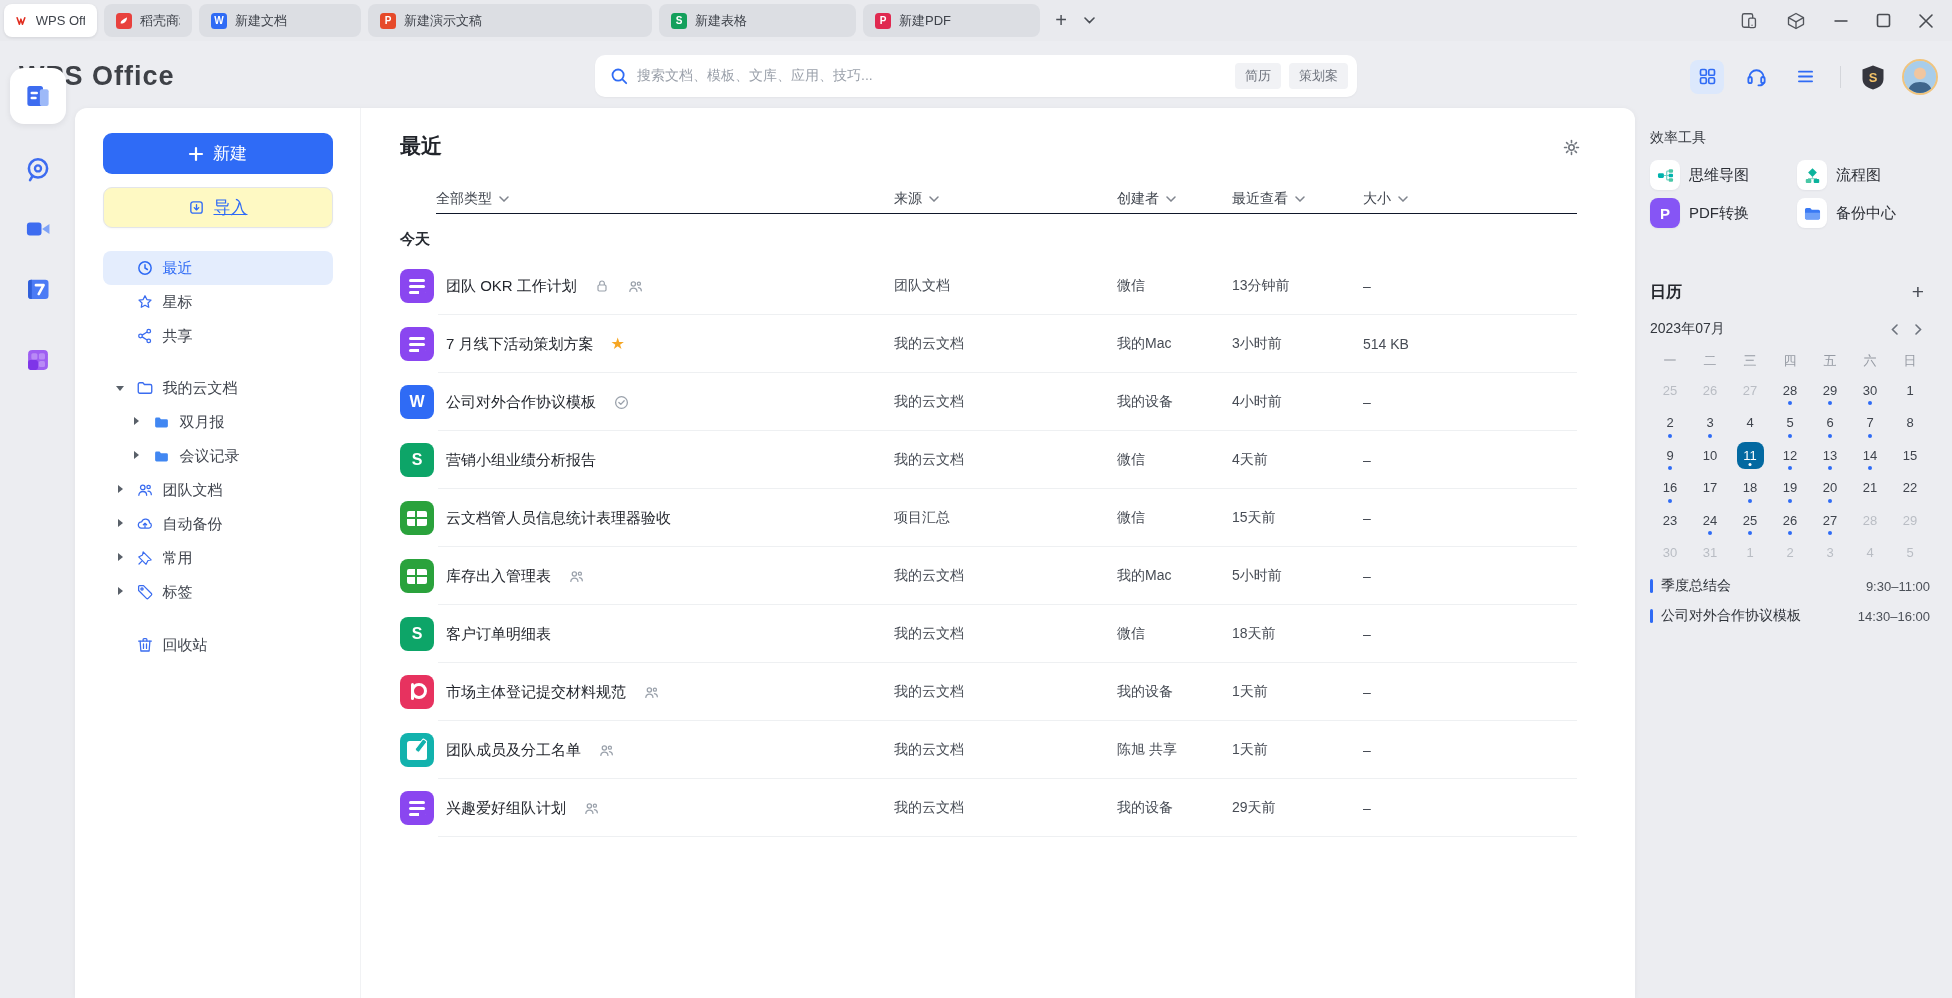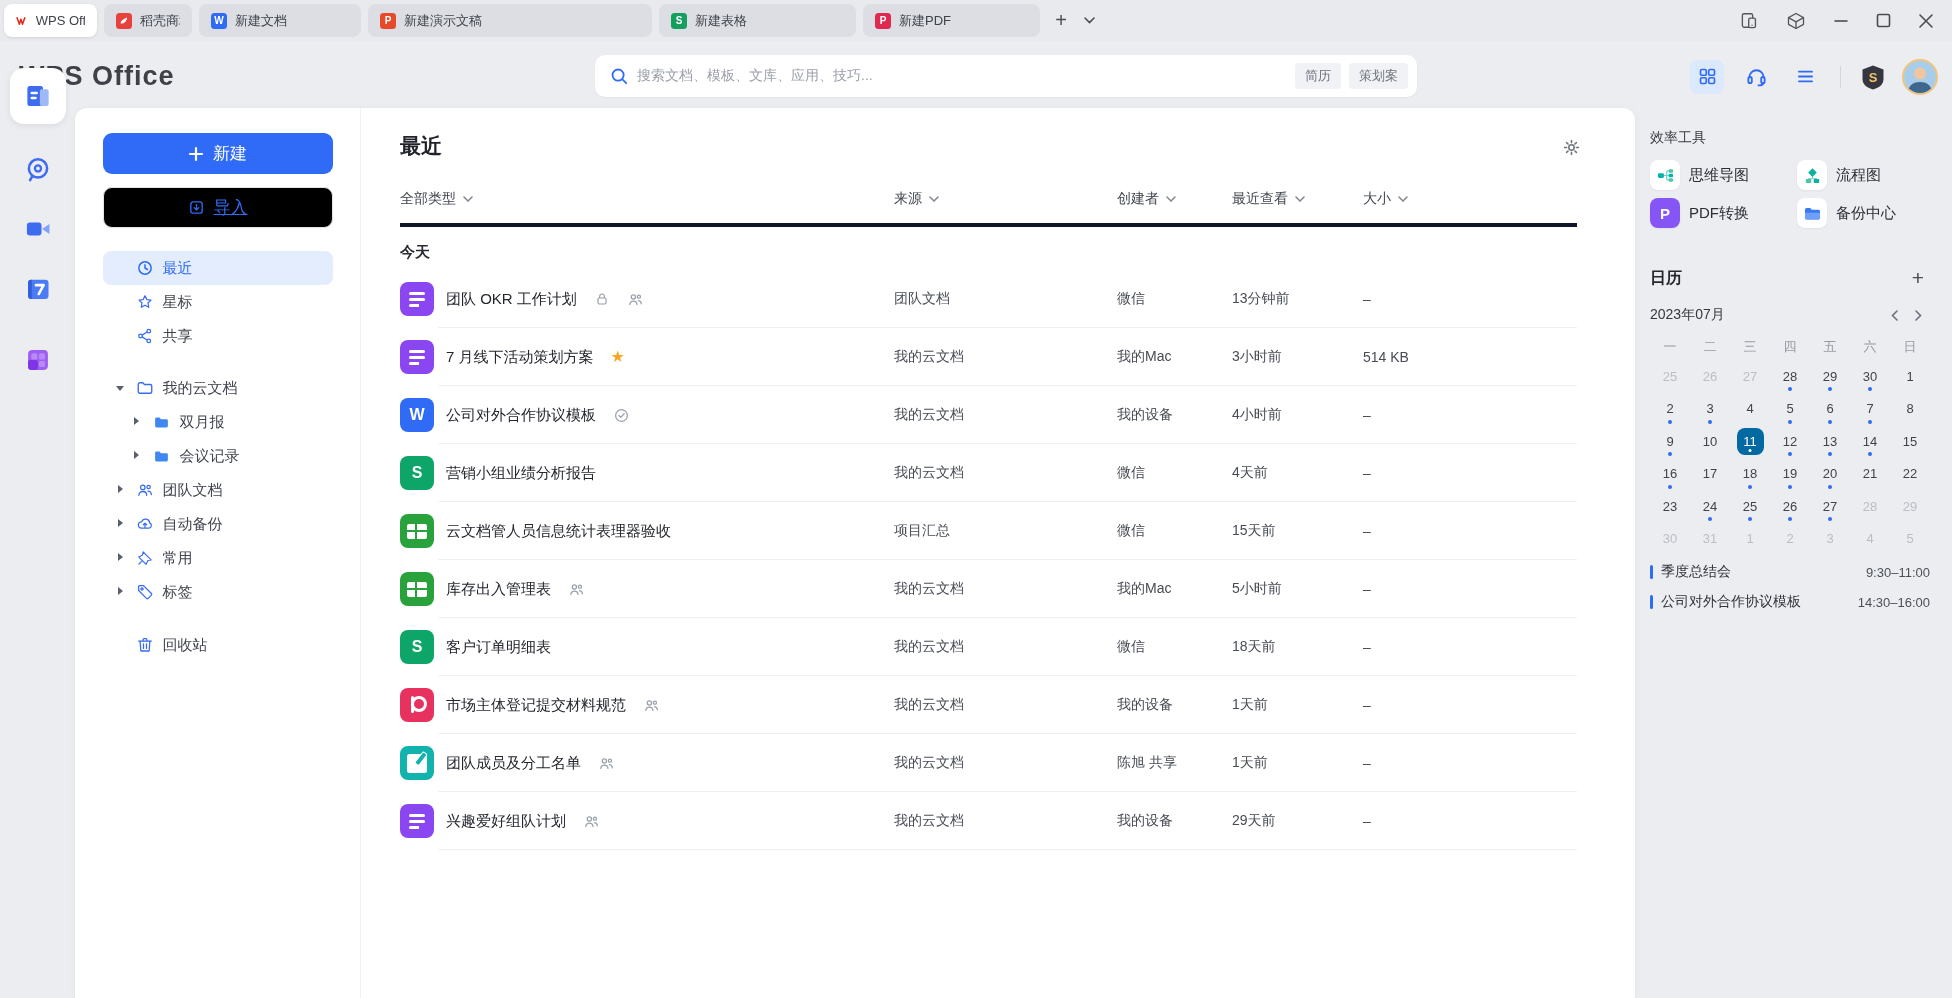--- a/index.html
+++ b/index.html
@@ -27,21 +27,21 @@
   .tico.docer{background:#e8413d;}
   .tab-add,.tab-caret{display:flex;align-items:center;justify-content:center;width:28px;height:28px;
         border-radius:6px;color:#4a4e55;}
   .tab-add{font-size:20px;font-weight:400;}
   .win-controls{margin-left:auto;display:flex;align-items:center;gap:27px;margin-right:18px;height:100%;}
   .win-controls svg{display:block;}
 
   
   .header{position:relative;height:71px;}
   .logo{position:absolute;left:19px;top:20px;font-size:27px;font-weight:700;letter-spacing:1px;color:#3e4147;}
-  .search{position:absolute;left:595px;top:14px;width:822px;height:42px;background:#fff;border-radius:10px;
+  .search{position:absolute;left:595px;top:14px;width:762px;height:42px;background:#fff;border-radius:10px;
           display:flex;align-items:center;padding:0 9px 0 15px;box-shadow:0 1px 2px rgba(20,24,32,.04);}
   .search-ph{font-size:14px;color:#9aa0aa;margin-left:9px;flex:1;}
   .chip{background:#f1f2f5;color:#6d727c;font-size:13px;border-radius:4px;padding:4px 10px;margin-left:8px;white-space:nowrap;}
   .hdr-icons{position:absolute;right:14px;top:0;height:71px;display:flex;align-items:center;gap:15px;}
   .hbtn{width:34px;height:34px;border-radius:8px;display:flex;align-items:center;justify-content:center;}
   .hbtn.active{background:#dce8fc;}
   .hdr-div{width:1px;height:22px;background:#d4d6db;margin:0 3px;}
   .avatar{width:36px;height:36px;border-radius:50%;border:2px solid #f0c47e;overflow:hidden;background:#bcd9ee;}
 
   
@@ -52,42 +52,42 @@
   .rail-item.gap{margin-top:41px;}
 
   
   .card{position:absolute;left:75px;top:108px;width:1560px;bottom:0;background:#fff;
         border-radius:12px 12px 0 0;box-shadow:0 1px 6px rgba(29,33,41,.05);display:flex;}
 
   
   .sidebar{width:286px;border-right:1px solid #f1f2f4;padding-top:25px;flex:none;}
   .btn-new{width:230px;height:41px;margin:0 auto;border-radius:9px;background:#2f6bf6;color:#fff;
            font-size:17px;display:flex;align-items:center;justify-content:center;gap:9px;}
-  .btn-import{width:230px;height:41px;margin:13px auto 0;border-radius:9px;background:#000000;
+  .btn-import{width:230px;height:41px;margin:13px auto 0;border-radius:9px;background:#fef9c3;
            border:1px solid #e3e5e9;color:#2f6bf6;font-size:17px;display:flex;align-items:center;
            justify-content:center;gap:9px;box-shadow:0 1px 2px rgba(20,24,32,.03);text-decoration:underline;}
   .menu{margin-top:23px;}
   .side-item{width:230px;height:34px;margin:0 auto;border-radius:8px;display:flex;align-items:center;
              position:relative;padding-left:33px;font-size:15px;color:#40454e;gap:9px;}
   .side-item .sicon{width:18px;height:18px;flex:none;display:flex;align-items:center;justify-content:center;}
   .side-item.active{background:#e4edfd;color:#2f6bf5;}
   .side-item.sec-gap{margin-top:18px;}
   .side-item.trash-gap{margin-top:19px;}
   .side-item.indent{padding-left:50px;}
   .caret{position:absolute;width:0;height:0;}
   .caret.down{left:13px;top:15px;border-left:4.5px solid transparent;border-right:4.5px solid transparent;border-top:5.5px solid #596069;}
   .caret.right{left:15px;top:12px;border-top:4.5px solid transparent;border-bottom:4.5px solid transparent;border-left:5.5px solid #596069;}
   .side-item.indent .caret.right{left:31px;}
 
   
   .main{flex:1;position:relative;padding:0 58px 0 39px;}
   .page-title{margin-top:24px;font-size:21px;font-weight:700;color:#21242a;}
   .gear{position:absolute;right:54px;top:30px;}
   .grid-cols{display:grid;grid-template-columns:1fr 223px 115px 131px 214px;align-items:center;}
-  .filters{margin-top:30px;padding-bottom:15px;border-bottom:4px solid #0f172a;}
+  .filters{margin-top:30px;padding-bottom:5px;border-bottom:1px solid #0f172a;margin-left:36px;}
   .filter{display:flex;align-items:center;gap:7px;font-size:14px;color:#41464f;}
   .group-label{margin-top:16px;font-size:15px;font-weight:700;color:#282c33;}
   .rows{margin-top:8px;}
   .file-row{height:58px;position:relative;}
   .file-row::after{content:"";position:absolute;left:38px;right:0;bottom:0;height:1px;background:#eef0f2;}
   .name-cell{display:flex;align-items:center;gap:12px;min-width:0;}
   .fname{font-size:15px;color:#24272e;white-space:nowrap;}
   .fcell{font-size:14px;color:#474c55;}
   .badge{display:none;align-items:center;margin-left:5px;}
   .badge.show{display:inline-flex;}
@@ -121,21 +121,21 @@
         border:1.5px solid #fff;border-radius:2px;transform:rotate(38deg);top:5px;right:11px;}
 
   
   .panel{position:absolute;left:1650px;top:108px;width:280px;padding-top:21px;}
   .tools-title{font-size:14px;color:#383c43;}
   .tools{display:grid;grid-template-columns:147px 1fr;row-gap:8px;margin-top:13px;}
   .tool{display:flex;align-items:center;gap:9px;font-size:15px;color:#2b2e35;}
   .tool-icon{width:30px;height:30px;border-radius:8px;background:#fff;display:flex;align-items:center;
              justify-content:center;box-shadow:0 1px 2px rgba(20,24,32,.05);flex:none;font-weight:700;}
   .tool-icon.pdfc{background:#8655f5;color:#fff;font-size:15px;}
-  .cal-header{margin-top:38px;display:flex;align-items:center;}
+  .cal-header{margin-top:52px;display:flex;align-items:center;}
   .cal-title{font-size:16px;font-weight:700;color:#24272d;flex:1;}
   .cal-add{font-size:21px;color:#4a4e57;width:24px;text-align:center;}
   .month-row{margin-top:15px;display:flex;align-items:center;font-size:14px;color:#33373e;}
   .month-label{flex:1;}
   .nav-ch{width:24px;height:20px;display:flex;align-items:center;justify-content:center;}
   .weekdays{display:grid;grid-template-columns:repeat(7,40px);margin-top:13px;font-size:13px;color:#959aa3;
             text-align:center;}
   .cal-grid{display:grid;grid-template-columns:repeat(7,40px);margin-top:4px;}
   .cal-day{height:32.5px;display:flex;align-items:center;justify-content:center;position:relative;
            font-size:13px;color:#3f444d;}

